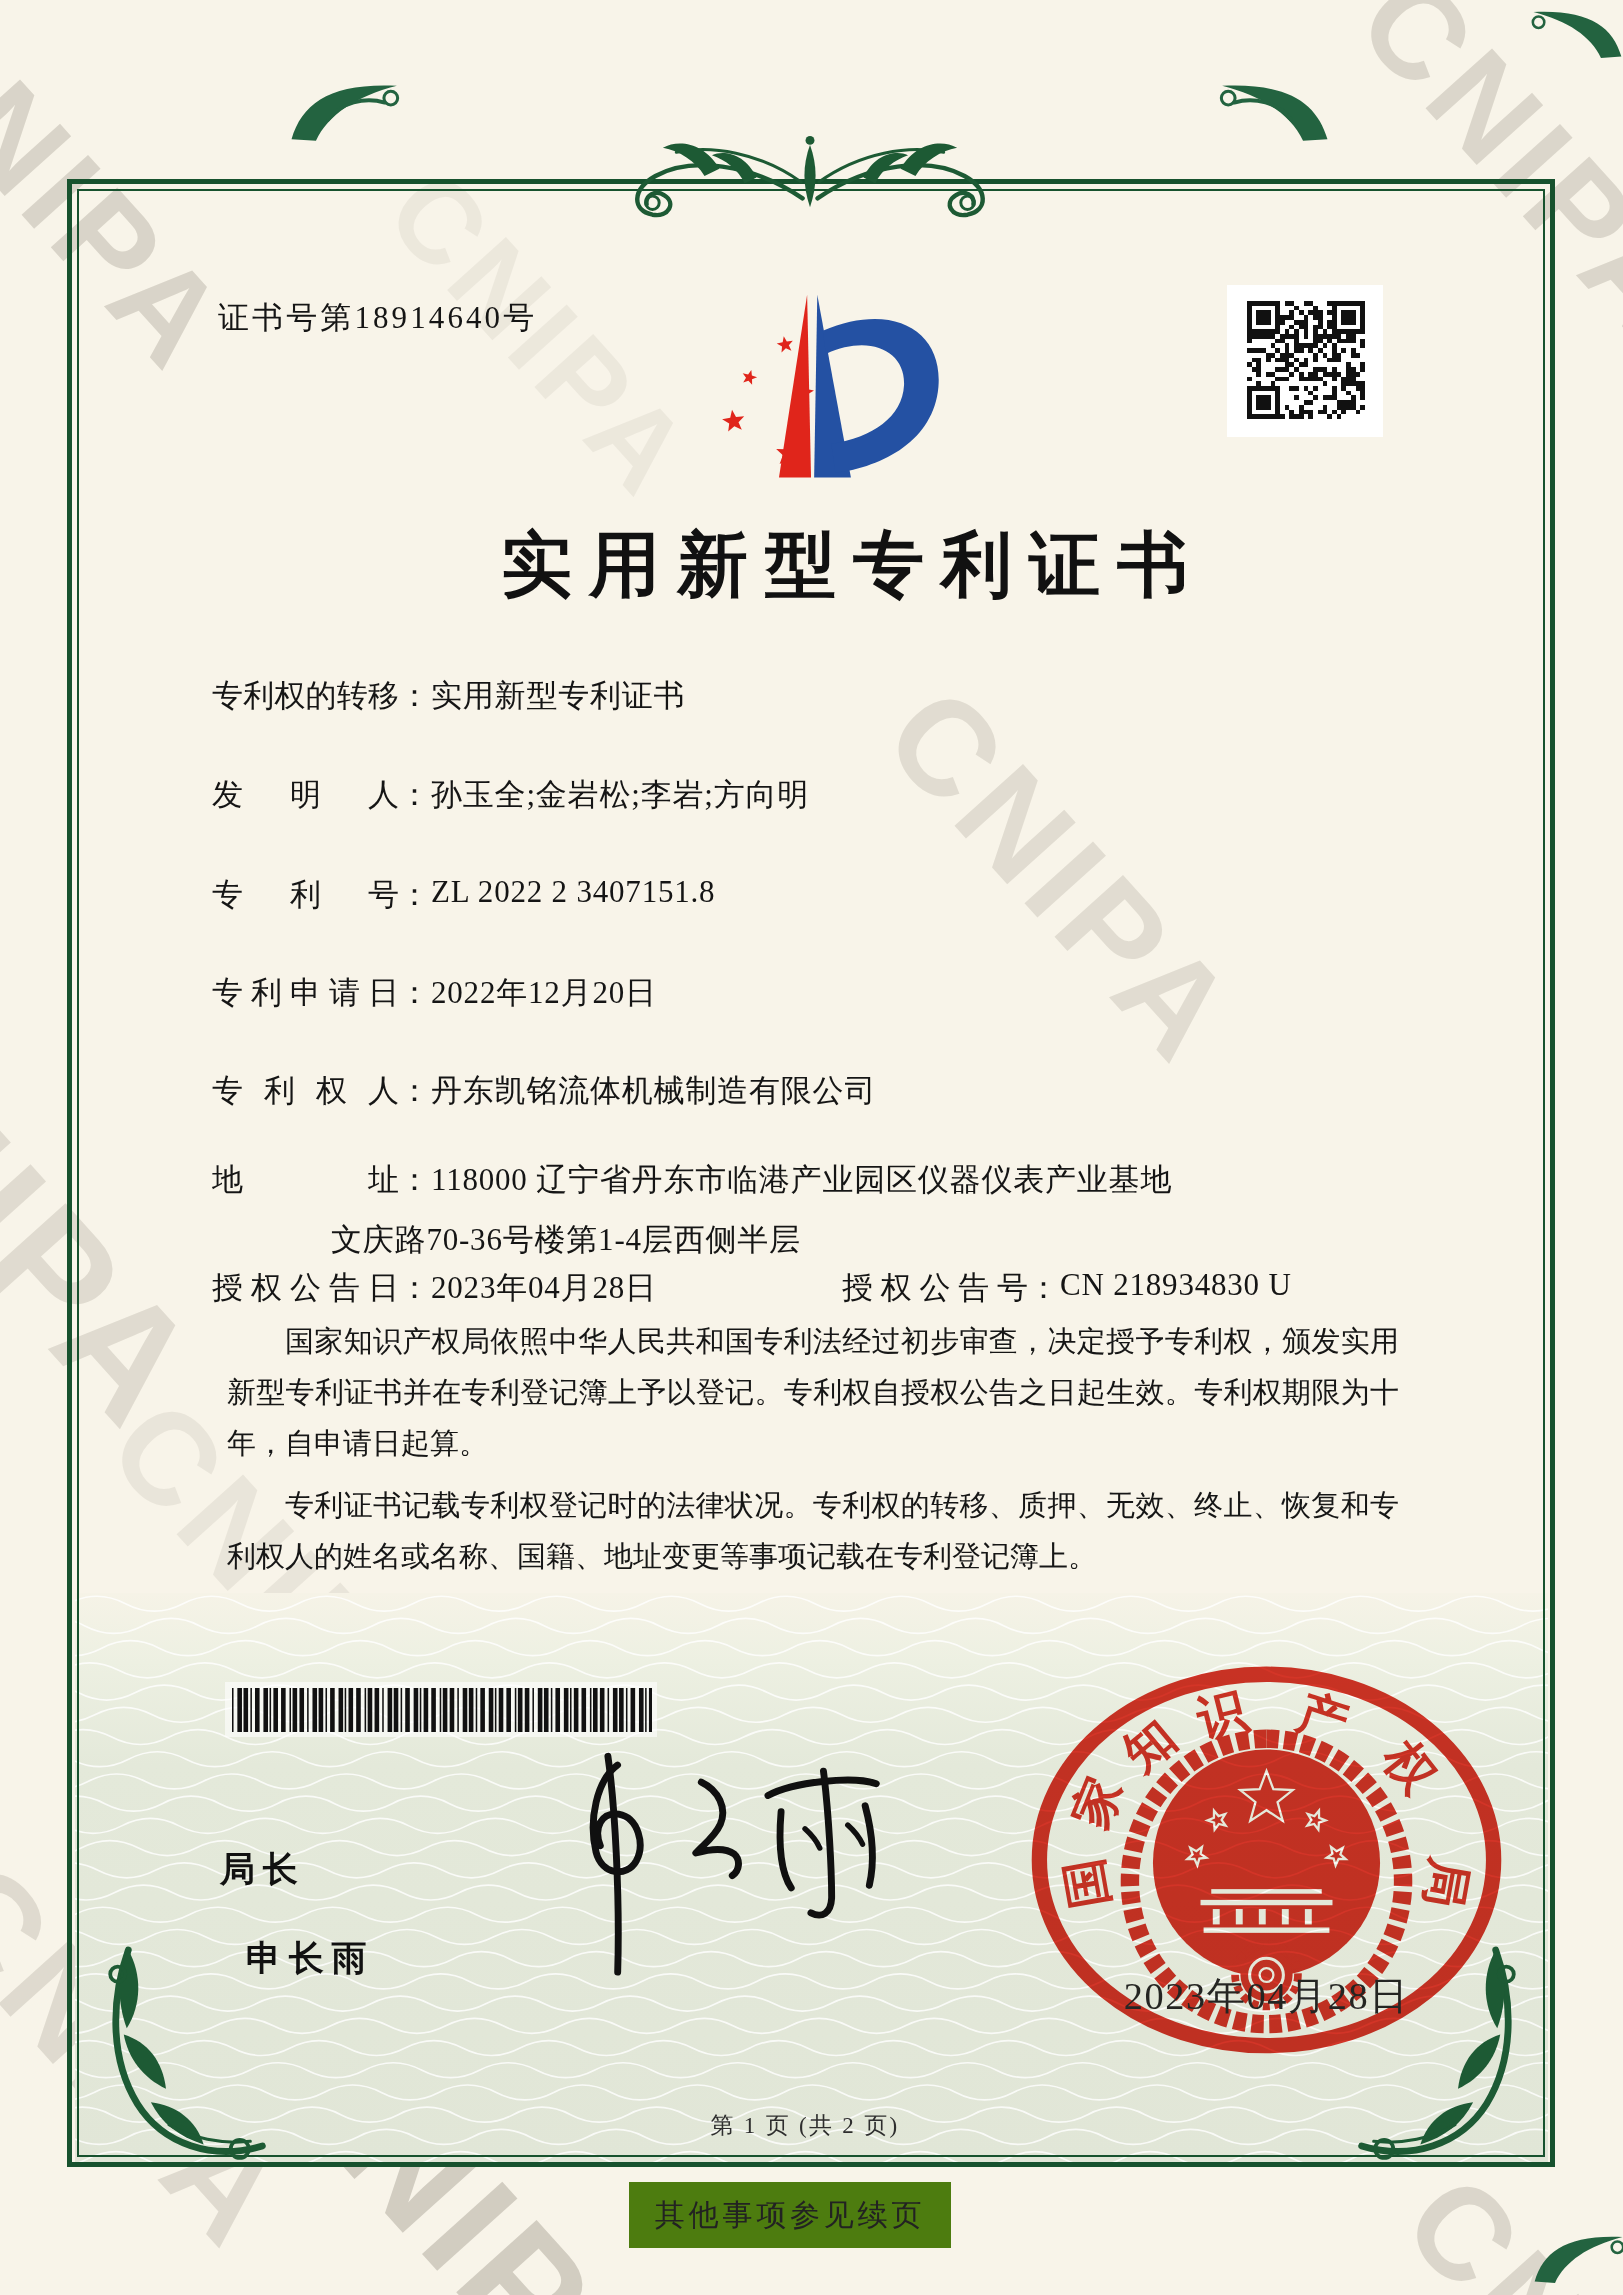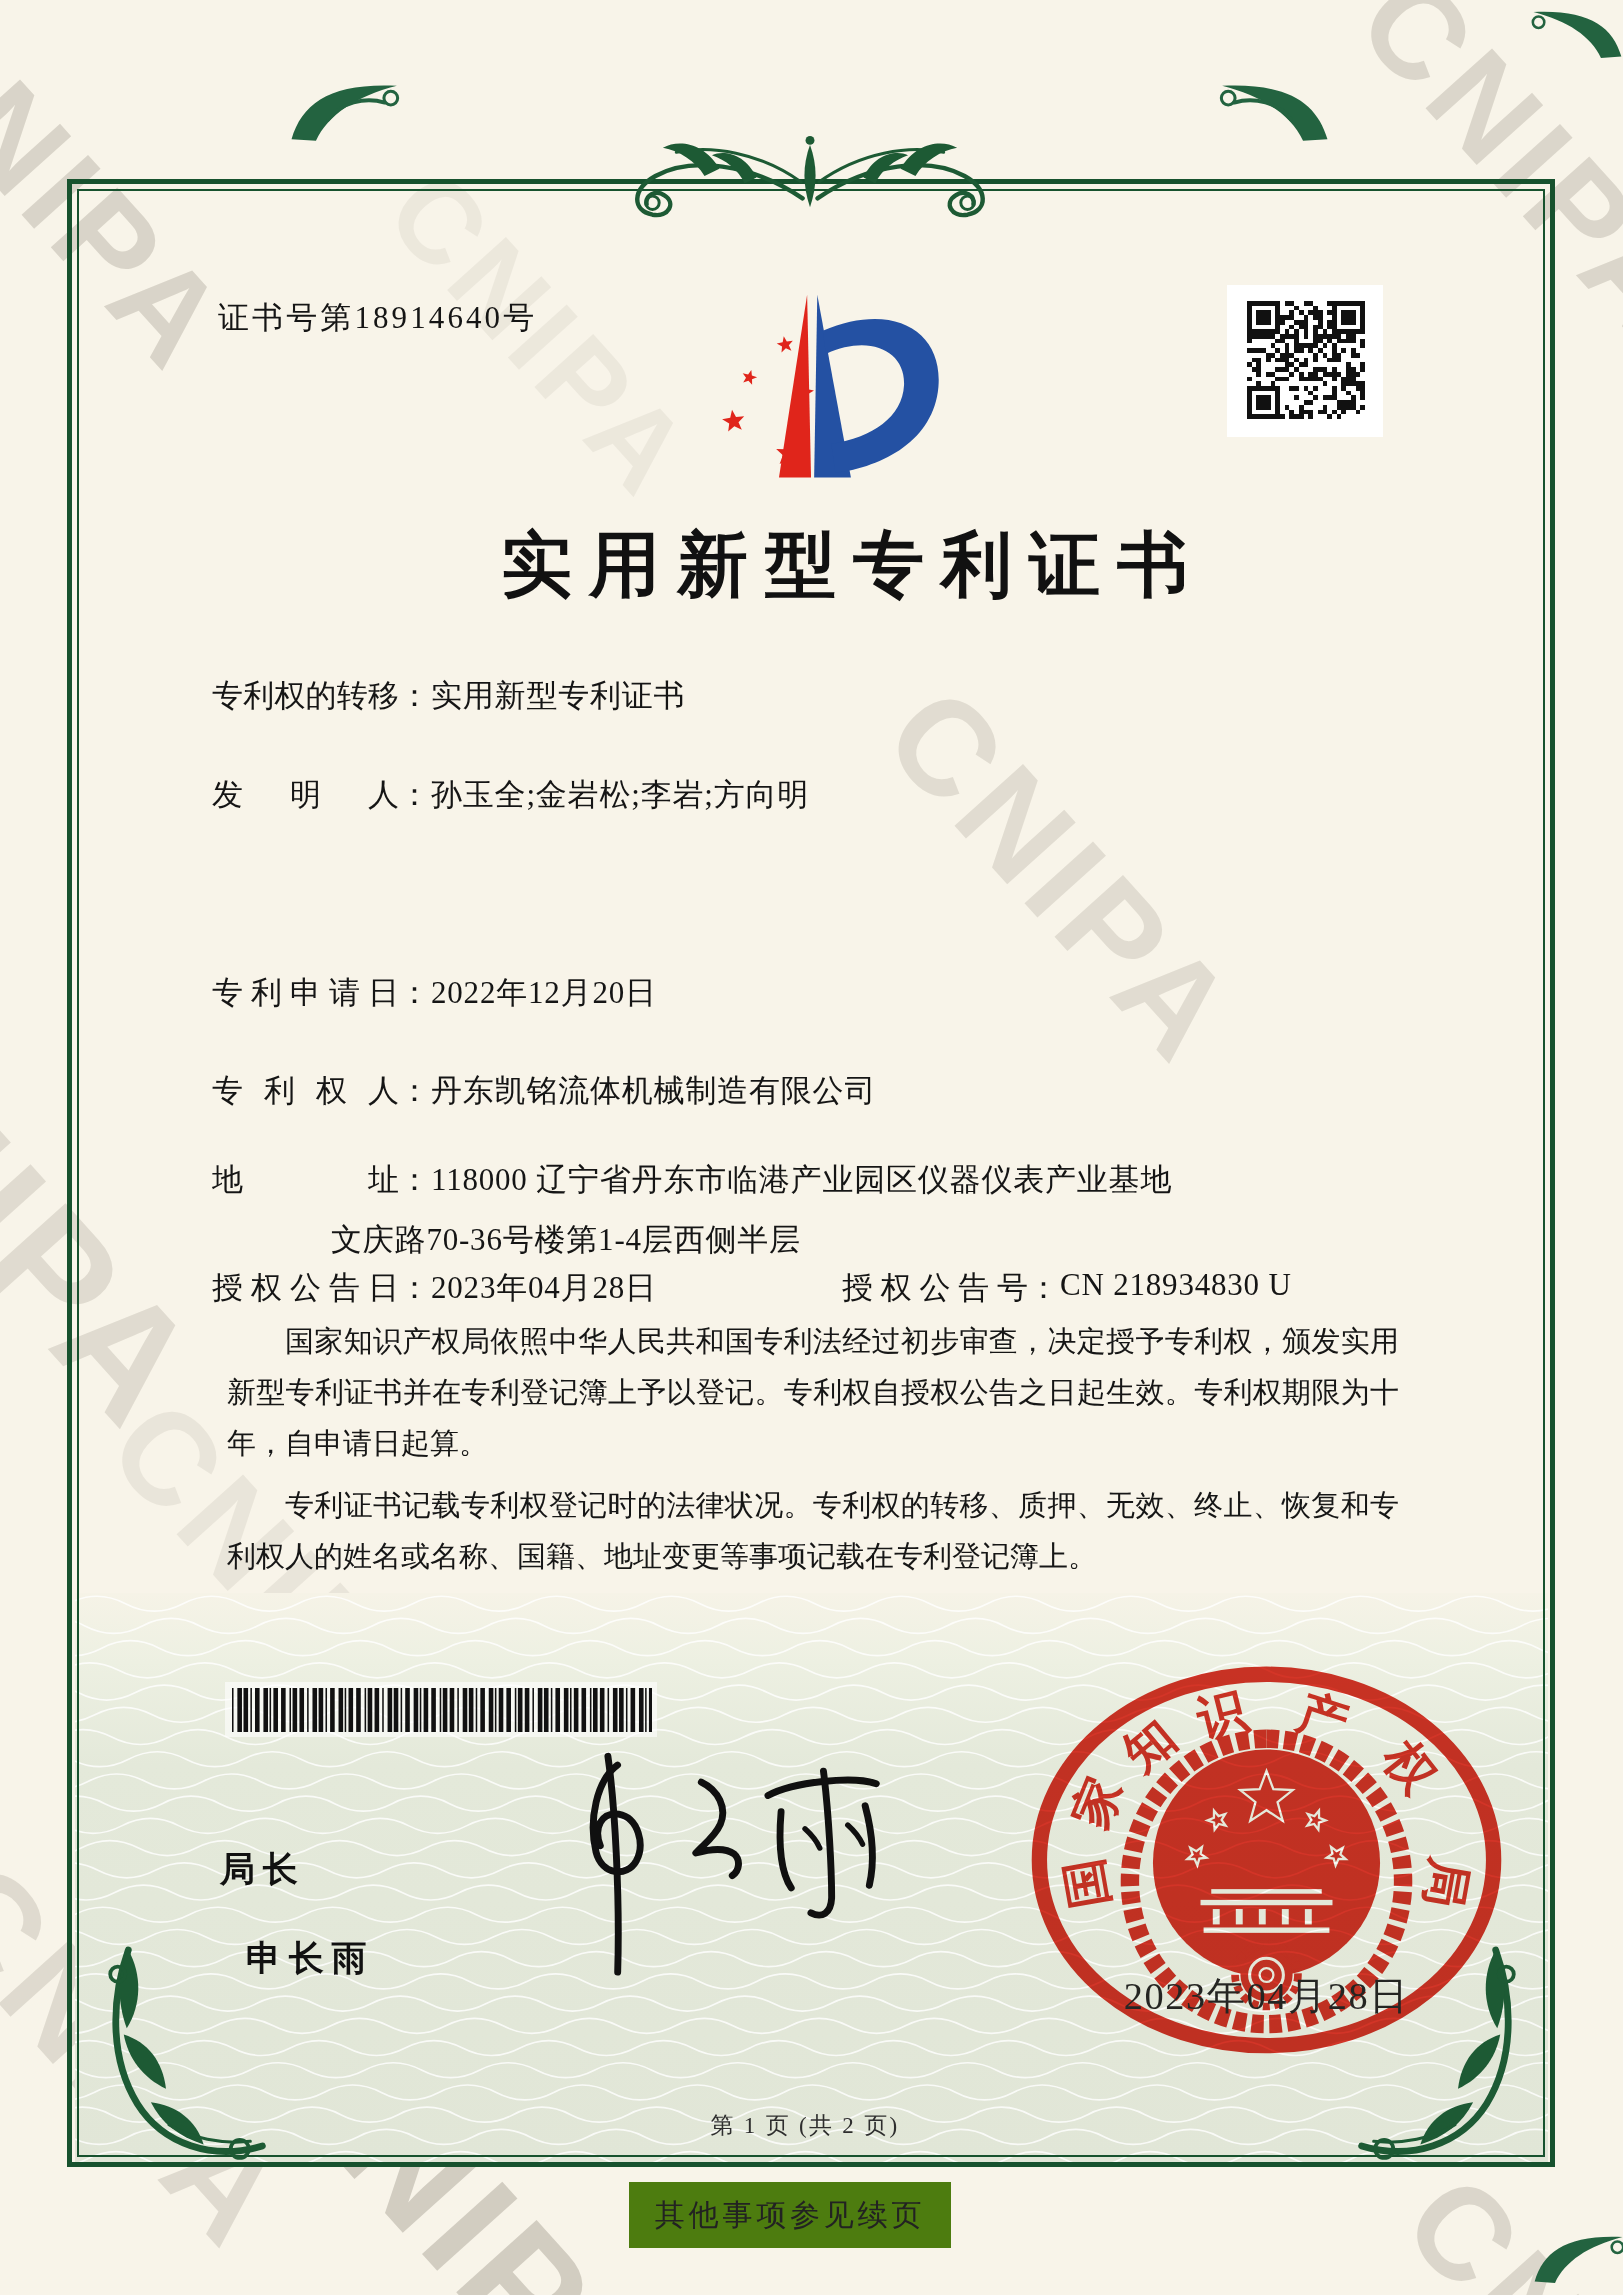--- a/index.html
+++ b/index.html
@@ -497,20 +497,23 @@
     </svg>
 
   <div class="title">实用新型专利证书</div>
 
   <div class="row" style="top:675px">
     <span class="lab">专利权的转移</span><span class="colon">：</span><span class="val">实用新型专利证书</span>
   </div>
   <div class="row" style="top:774px">
     <span class="lab">发明人</span><span class="colon">：</span><span class="val">孙玉全;金岩松;李岩;方向明</span>
   </div>
+  <div class="row" style="top:874px">
+    <span class="lab">专利号</span><span class="colon">：</span><span class="val">ZL 2022 2 3407151.8</span>
+  </div>
   <div class="row" style="top:972px">
     <span class="lab">专利申请日</span><span class="colon">：</span><span class="val">2022年12月20日</span>
   </div>
   <div class="row" style="top:1070px">
     <span class="lab">专利权人</span><span class="colon">：</span><span class="val">丹东凯铭流体机械制造有限公司</span>
   </div>
   <div class="row" style="top:1159px">
     <span class="lab">地址</span><span class="colon">：</span><span class="val">118000 辽宁省丹东市临港产业园区仪器仪表产业基地</span>
     <div class="addr2">文庆路70-36号楼第1-4层西侧半层</div>
   </div>

